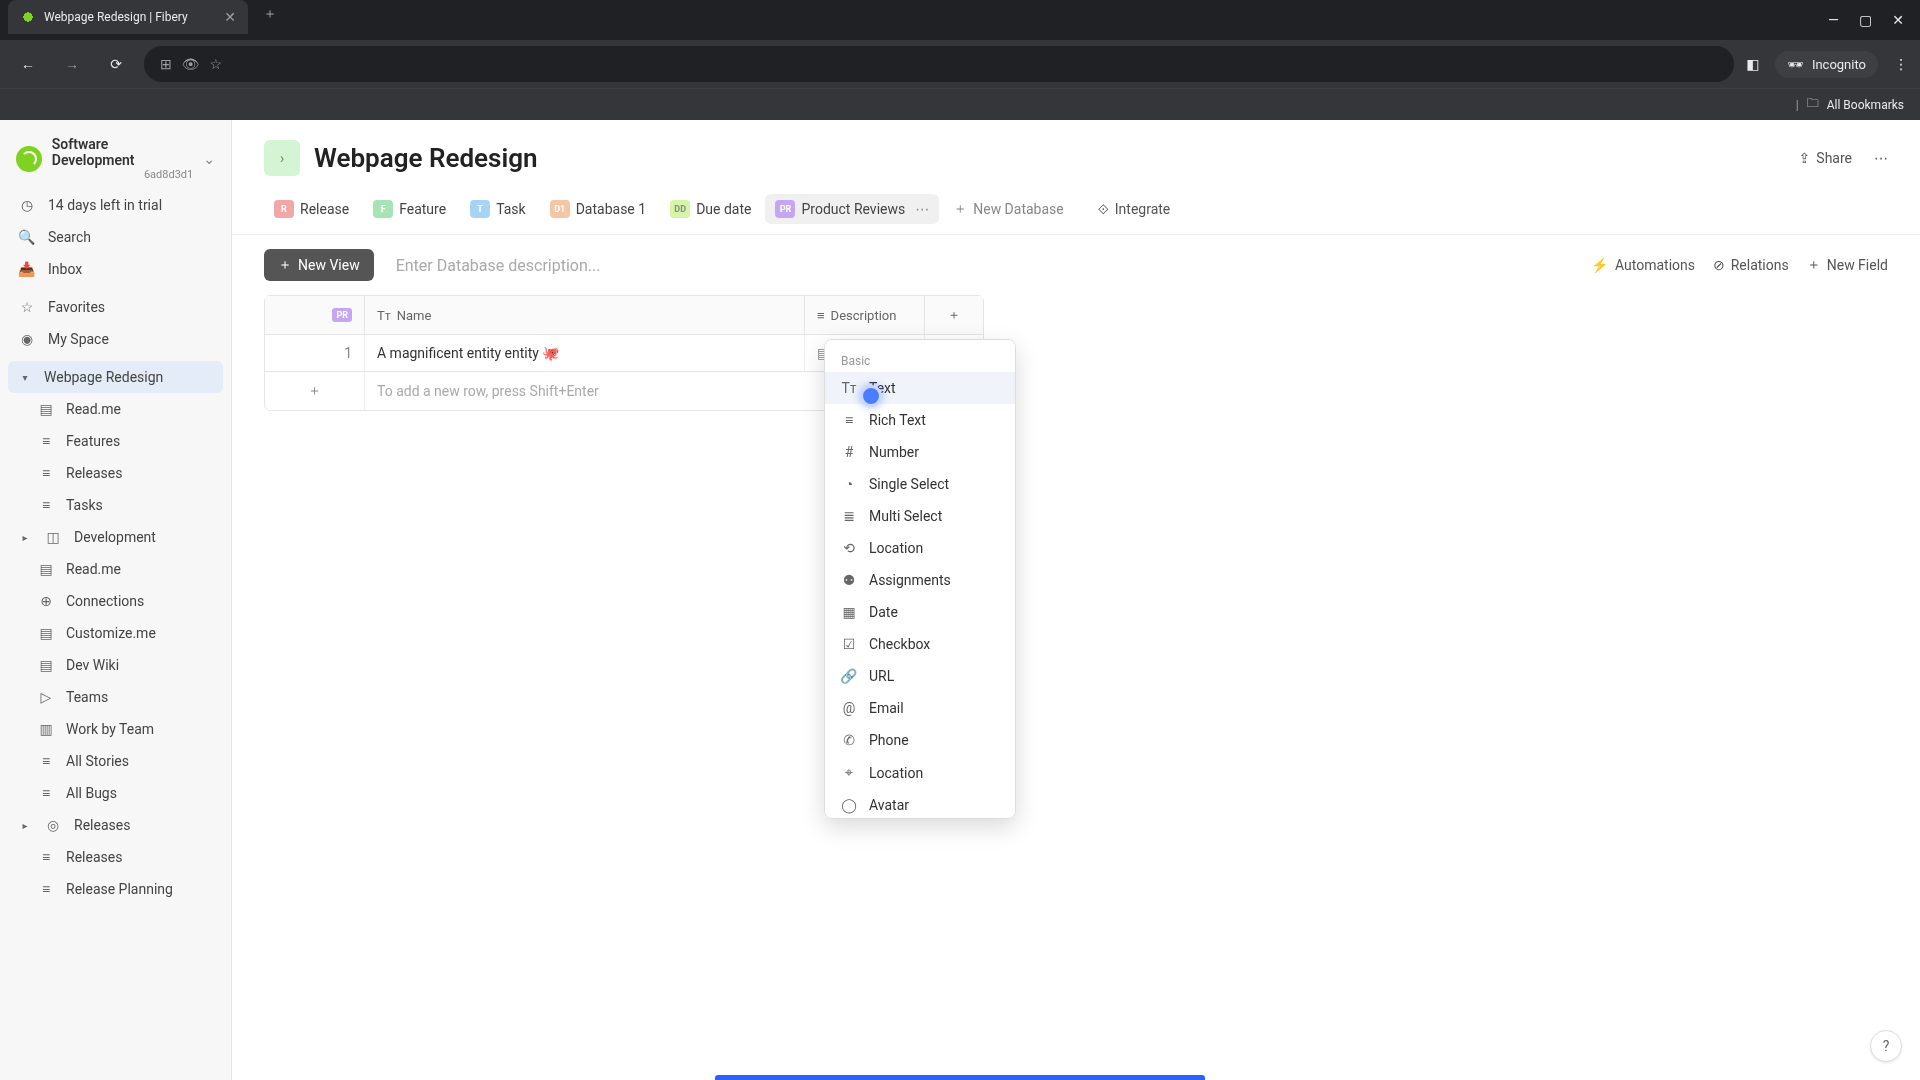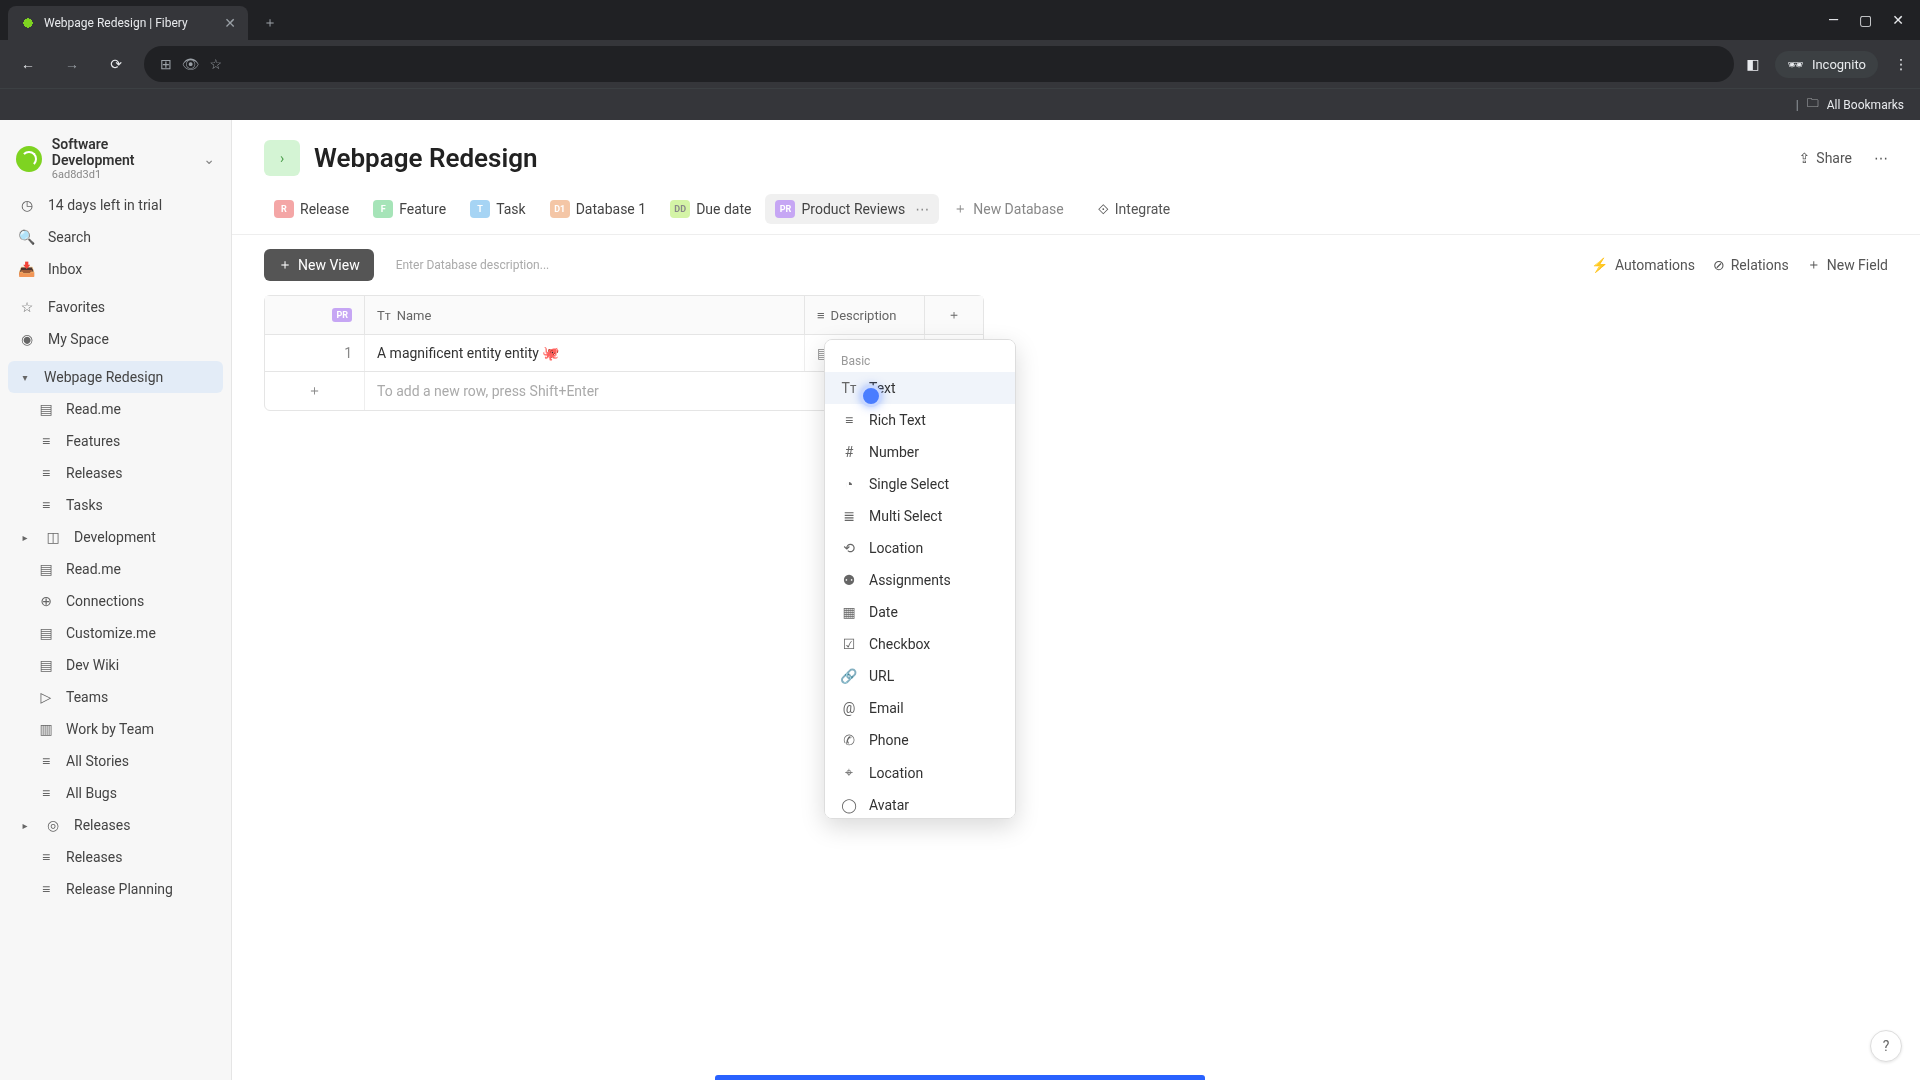--- a/index.html
+++ b/index.html
@@ -1,20 +1,20 @@
 <!DOCTYPE html>
 <html><head>
 <meta charset="utf-8">
 <style>
 * { margin: 0; padding: 0; box-sizing: border-box; font-family: -apple-system, BlinkMacSystemFont, "Segoe UI", Roboto, sans-serif; }
 body { width: 1920px; height: 1080px; background: #fff; overflow: hidden; font-size: 14px; color: #333; }
 
 
 .browser-top { background: #202124; height: 40px; display: flex; align-items: flex-end; }
-.tab-strip { display: flex; align-items: flex-end; padding-left: 8px; gap: 0; height: 40px; }
+.tab-strip { display: flex; padding-left: 8px; gap: 0; height: 40px; }
 .tab { background: #35363a; color: #e8eaed; border-radius: 8px 8px 0 0; height: 34px; width: 240px; display: flex; align-items: center; padding: 0 12px; gap: 8px; font-size: 12px; }
 .tab .favicon { width: 16px; height: 16px; background: radial-gradient(circle at center, #7ED321 40%, transparent 42%); border-radius: 50%; display:flex; align-items:center; justify-content:center; }
 .tab .close { margin-left: auto; font-size: 14px; color: #9aa0a6; }
 .new-tab { color: #9aa0a6; width: 28px; height: 28px; display: flex; align-items: center; justify-content: center; margin-left: 8px; margin-bottom: 3px; }
 .win-controls { margin-left: auto; display: flex; gap: 20px; padding-right: 16px; color: #e8eaed; height: 40px; align-items: center; }
 .win-controls span { font-size: 14px; }
 
 .toolbar { background: #35363a; height: 48px; display: flex; align-items: center; padding: 0 12px; gap: 12px; }
 .nav-btn { width: 32px; height: 32px; display: flex; align-items: center; justify-content: center; color: #9aa0a6; border-radius: 50%; }
 .nav-btn.active { color: #e8eaed; }
@@ -25,21 +25,21 @@
 
 .bookmarks-bar { background: #35363a; height: 32px; border-top: 1px solid #3c4043; display: flex; align-items: center; justify-content: flex-end; padding-right: 16px; color: #e8eaed; font-size: 12px; gap: 8px; }
 
 
 .app { display: flex; height: calc(1080px - 40px - 48px - 32px); background: #fff; }
 .sidebar { width: 232px; background: #f7f7f7; border-right: 1px solid #e5e5e5; overflow-y: auto; padding: 12px 8px; }
 .sidebar-header { display: flex; align-items: center; gap: 10px; padding: 4px 8px 8px; }
 .sidebar-logo { width: 26px; height: 26px; background: #7ED321; border-radius: 50%; position: relative; }
 .sidebar-logo::after { content:''; position:absolute; inset:5px; border:2px solid #fff; border-radius:50%; border-left-color:transparent; border-bottom-color:transparent;}
 .workspace-name { font-weight: 600; font-size: 14px; color: #333; }
-.workspace-id { font-size: 11px; color: #888; }
+.workspace-id { font-size: 11px; color: #888; text-align: right; }
 .chevron-expand { margin-left: auto; color: #888; }
 
 .sidebar-item { display: flex; align-items: center; gap: 12px; padding: 7px 10px; border-radius: 6px; color: #444; font-size: 14px; cursor: pointer; }
 .sidebar-item.active { background: #e3ecf7; }
 .sidebar-item .icon { width: 18px; height: 18px; display: flex; align-items: center; justify-content: center; color: #666; flex-shrink: 0; }
 .sidebar-section { margin-top: 6px; }
 .sidebar-subitem { padding-left: 30px; }
 .sidebar-subitem .icon { width: 16px; }
 .tree-chevron { width: 14px !important; font-size: 10px; }
 
@@ -59,21 +59,21 @@
 .badge.f { background: #a6e4b8; }
 .badge.t { background: #a6d4f4; }
 .badge.d { background: #f4c6a6; }
 .badge.dd { background: #d4f4a6; color:#888;}
 .badge.pr { background: #c6a6f4; }
 .new-db { color: #888; display:flex; gap:6px; align-items:center; padding: 6px 10px;}
 .integrate { color: #555; display:flex; gap:6px; align-items:center; padding: 6px 10px; margin-left: 10px;}
 
 .toolbar-row { display: flex; align-items: center; gap: 12px; padding: 14px 32px; }
 .new-view-btn { background: #555; color: #fff; border-radius: 6px; padding: 7px 14px; display: flex; gap: 6px; align-items: center; font-size: 14px; }
-.desc-input { color: #aaa; font-size: 12px; padding: 6px 10px; }
+.desc-input { color: #aaa; font-size: 16px; padding: 6px 10px; }
 .toolbar-right { margin-left: auto; display: flex; gap: 18px; align-items: center; color: #555; }
 .toolbar-right > div { display: flex; gap: 6px; align-items: center; }
 
 
 .table-wrap { padding: 0 32px; position: relative; }
 .table { border: 1px solid #e5e5e5; border-radius: 6px; overflow: visible; width: 720px; }
 .table-header { display: flex; background: #fafafa; border-bottom: 1px solid #e5e5e5; }
 .th { padding: 10px 12px; border-right: 1px solid #e5e5e5; color: #666; font-size: 13px; display: flex; align-items: center; gap: 6px; }
 .th.idx { width: 100px; justify-content: flex-end; }
 .th.idx .pr-badge { background:#c6a6f4; color:#fff; font-size:9px; font-weight:700; padding:2px 4px; border-radius:3px;}

